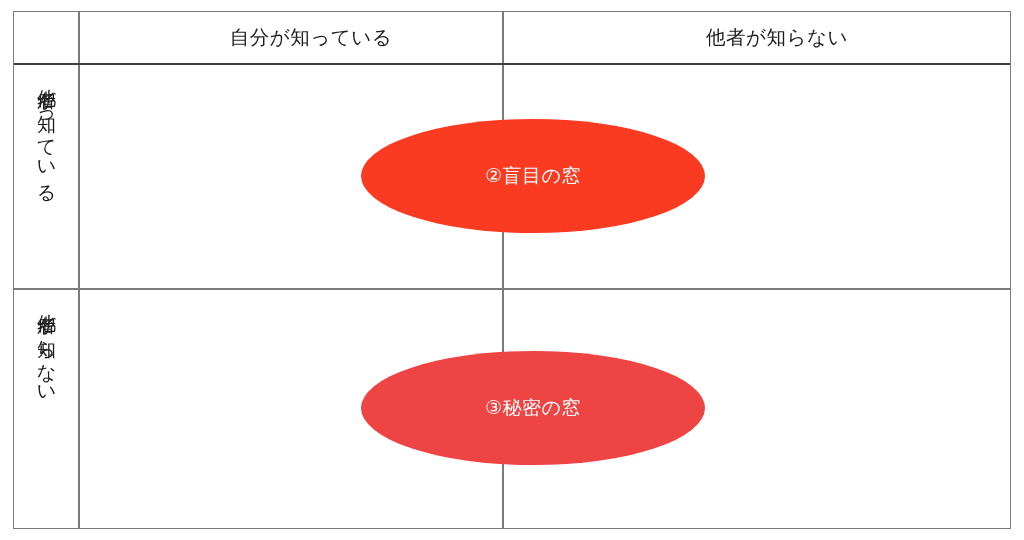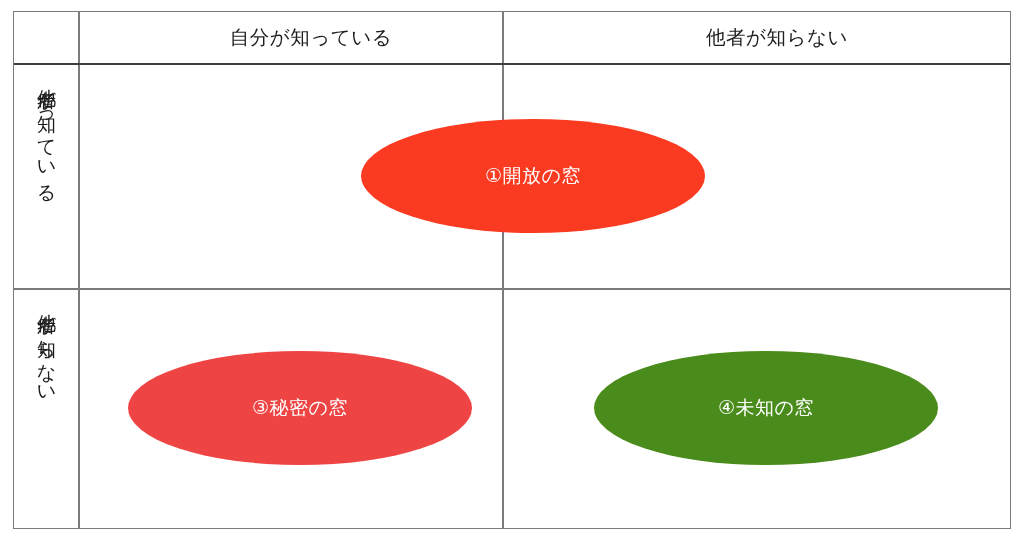--- a/index.html
+++ b/index.html
@@ -146,31 +146,28 @@
     <div class="header-cell">他者が知らない</div>
   </div>
 
   <div class="body-row row1">
     <div class="row-label-cell">
       <div class="row-label">
         <span>他者が知っている</span>
       </div>
     </div>
     <div class="quad-cell">
-      <div class="ellipse" id="ellipse-open" style="background-color: rgb(250, 59, 33);">①開放の窓</div>
+      <div class="ellipse" id="ellipse-open" style="background-color: rgb(250, 59, 33);">②盲目の窓</div>
     </div>
   </div>
 
   <div class="body-row row2">
     <div class="row-label-cell">
       <div class="row-label">
         <span>他者が知らない</span>
       </div>
     </div>
     <div class="quad-cell">
       <div class="ellipse" id="ellipse-hidden" style="background-color: #ef4444;">③秘密の窓</div>
     </div>
-    <div class="quad-cell">
-      <div class="ellipse" id="ellipse-unknown" style="background-color: rgb(74, 140, 28);">④未知の窓</div>
-    </div>
   </div>
 
 </div>
 
 </body></html>

